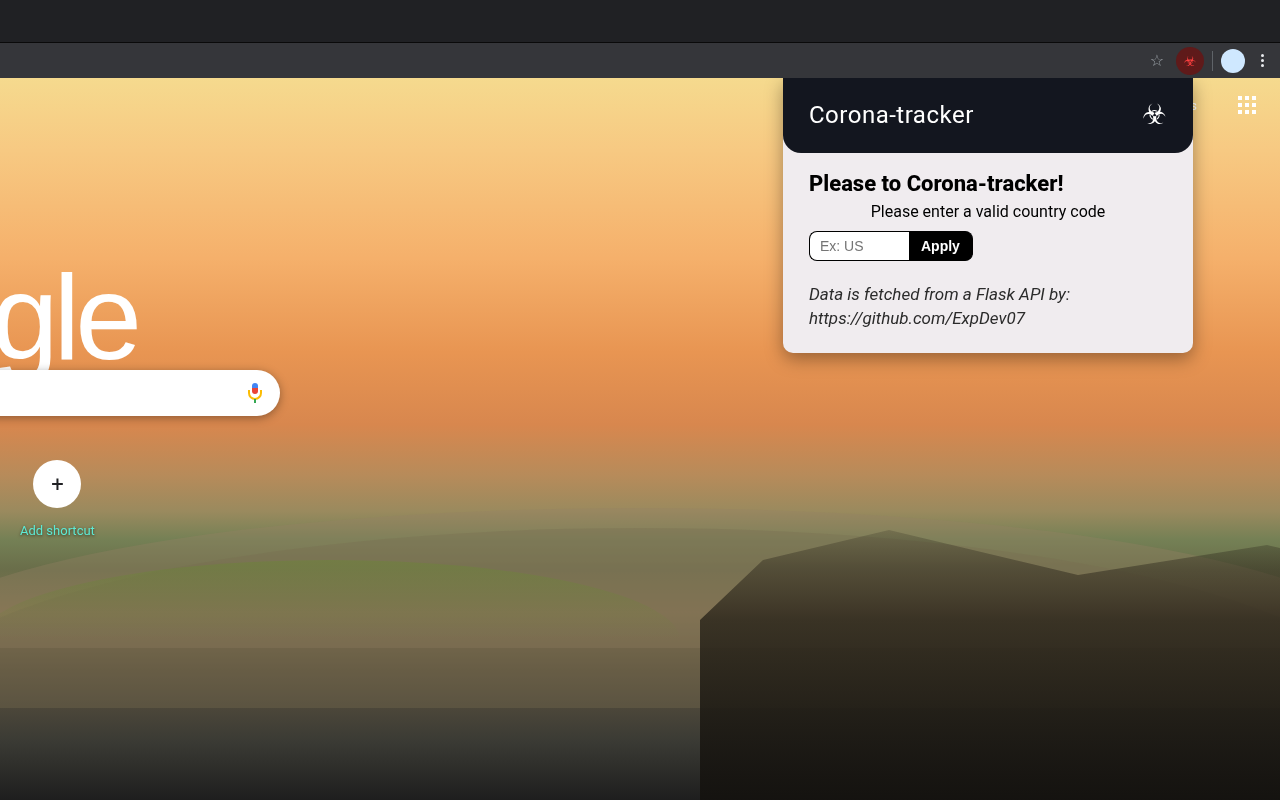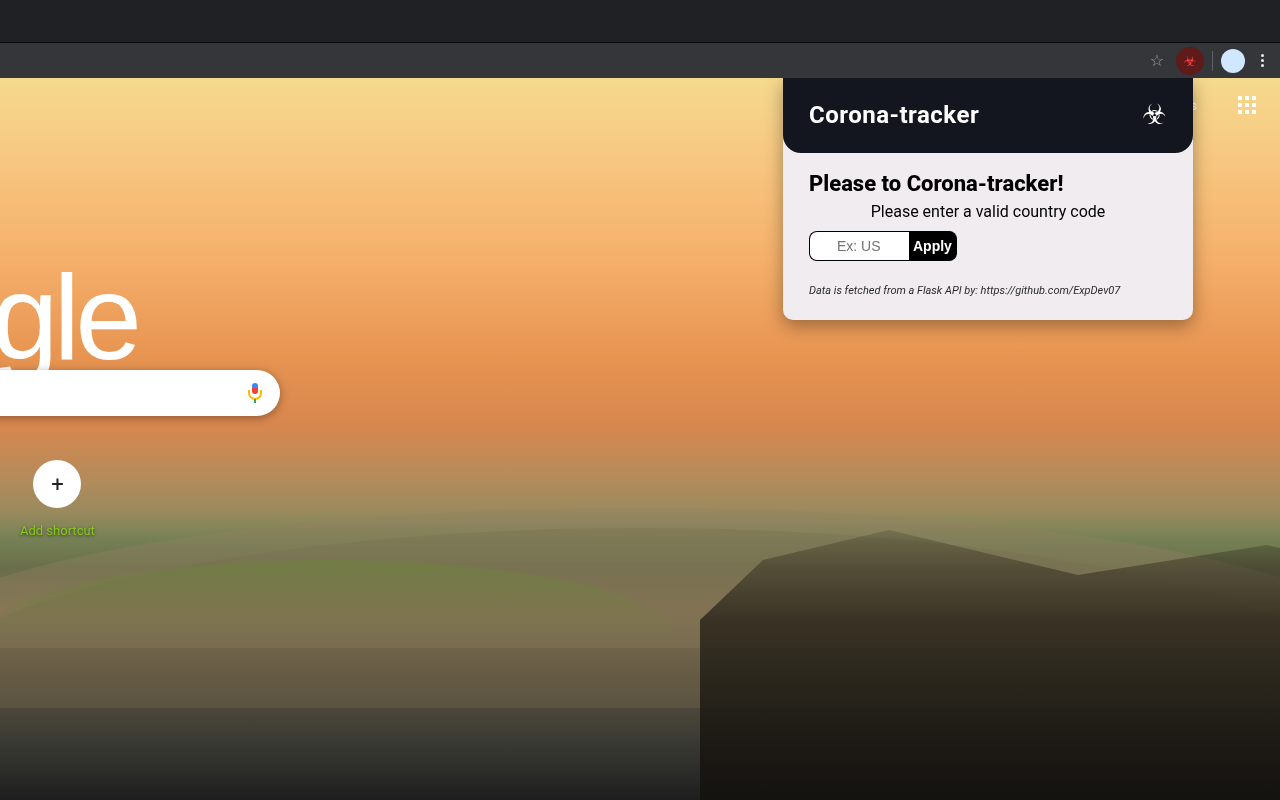--- a/index.html
+++ b/index.html
@@ -133,58 +133,58 @@
 .add-shortcut {
   position: absolute; left: 20px; top: 382px;
   display: flex; flex-direction: column; align-items: center; gap: 15px;
   cursor: pointer;
 }
 .add-shortcut .circle {
   width: 48px; height: 48px; border-radius: 50%; background: #fff;
   display: flex; align-items: center; justify-content: center;
   font-size: 22px; color: #202124;
 }
-.add-shortcut .label { color: #84cc16; font-size: 13px; text-shadow: 0 1px 3px rgba(0,0,0,0.6); }
+.add-shortcut .label { color: #5eead4; font-size: 13px; text-shadow: 0 1px 3px rgba(0,0,0,0.6); }
 
 
 .ext-popup {
   position: absolute;
   top: 0; left: 783px;
   width: 410px;
   background: #f0ecef;
   border-radius: 0 0 10px 10px;
   box-shadow: 0 6px 18px rgba(0,0,0,0.35);
   overflow: hidden;
 }
 .ext-header {
   background: #13161f;
   color: #fff;
   padding: 20px 26px 22px;
   display: flex; align-items: center; justify-content: space-between;
   border-radius: 0 0 18px 18px;
 }
-.ext-header h1 { font-size: 24px; font-weight: 700; letter-spacing: 0.5px; }
+.ext-header h1 { font-size: 24px; font-weight: 400; letter-spacing: 0.5px; }
 .biohazard { font-size: 28px; color: #fff; }
 .ext-body { padding: 18px 26px 22px; }
 .ext-body h2 { font-size: 22px; font-weight: 800; margin-bottom: 6px; color: #000; }
 .ext-body p.sub { font-size: 16px; margin-bottom: 10px; color: #000; text-align: center; }
 .input-row { display: flex; align-items: stretch; margin-bottom: 22px; }
 .input-row input {
   border: 1.5px solid #000; border-right: none;
   border-radius: 8px 0 0 8px;
-  padding: 6px 27px; font-size: 14px;
+  padding: 6px 10px; font-size: 14px;
   width: 100px; outline: none; background: #fff;
 }
 .input-row button {
   border: 1.5px solid #000; border-left: none;
   border-radius: 0 8px 8px 0;
   background: #000; color: #fff;
-  padding: 6px 4px; font-size: 14px; font-weight: 600; cursor: pointer;
-}
-.credits { font-size: 11px; font-style: italic; color: #2b2b2b; line-height: 1.4; }
+  padding: 6px 12px; font-size: 14px; font-weight: 600; cursor: pointer;
+}
+.credits { font-size: 17px; font-style: italic; color: #2b2b2b; line-height: 1.4; }
 
 </style>
 </head>
 <body>
 
 <div class="tab-strip"></div>
 <div class="toolbar">
   <div class="spacer"></div>
   <span class="star-icon">☆</span>
   <div class="ext-icon">☣</div>

